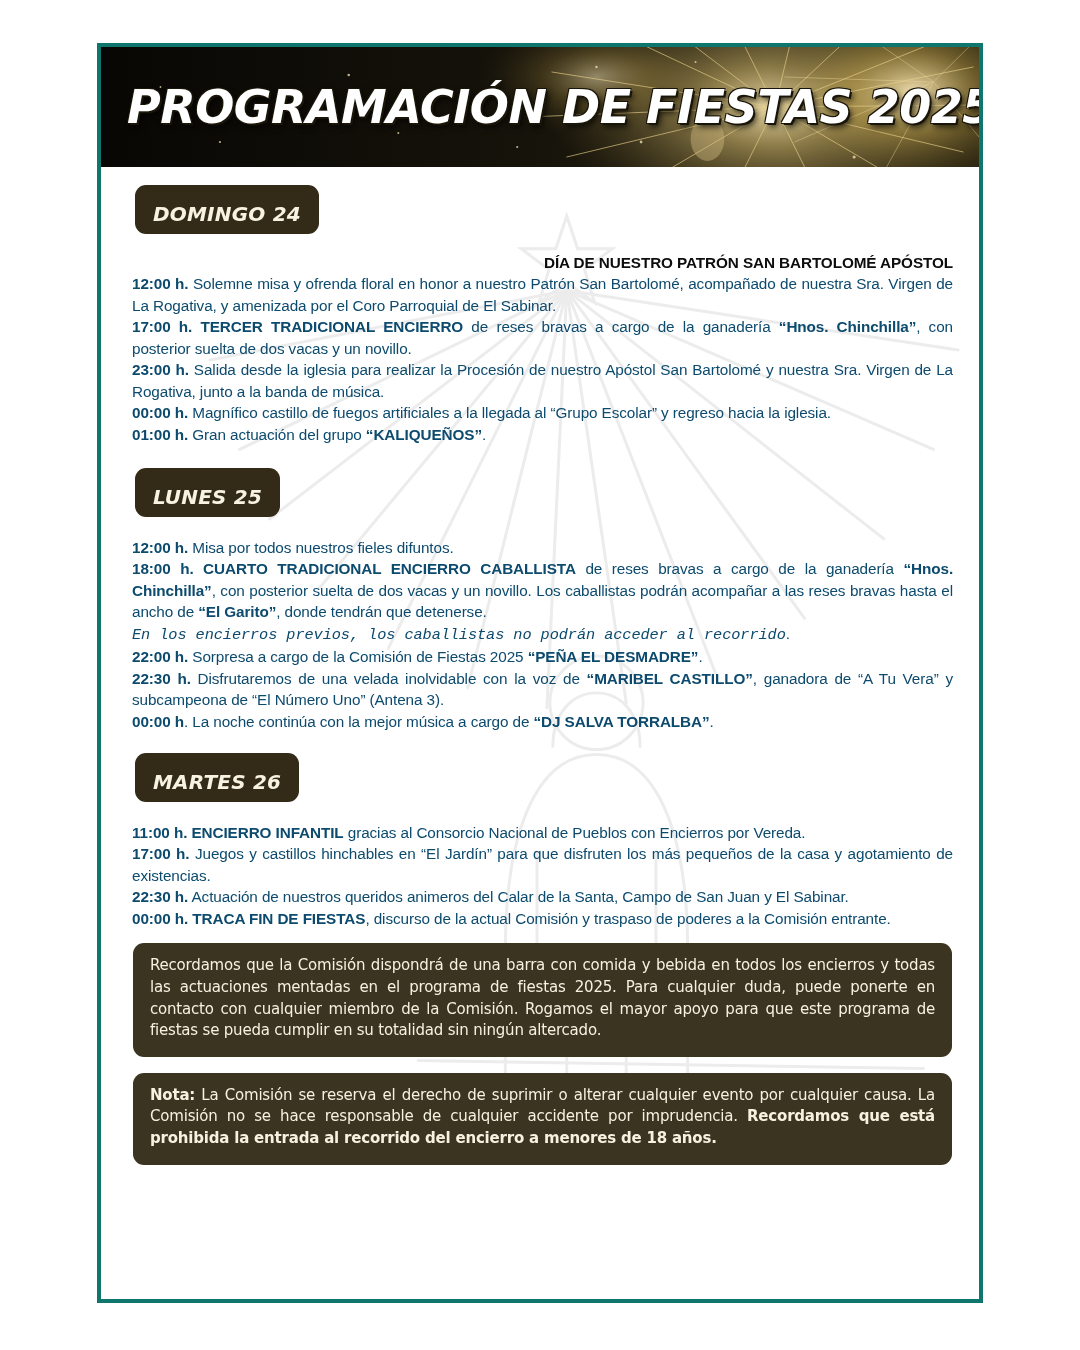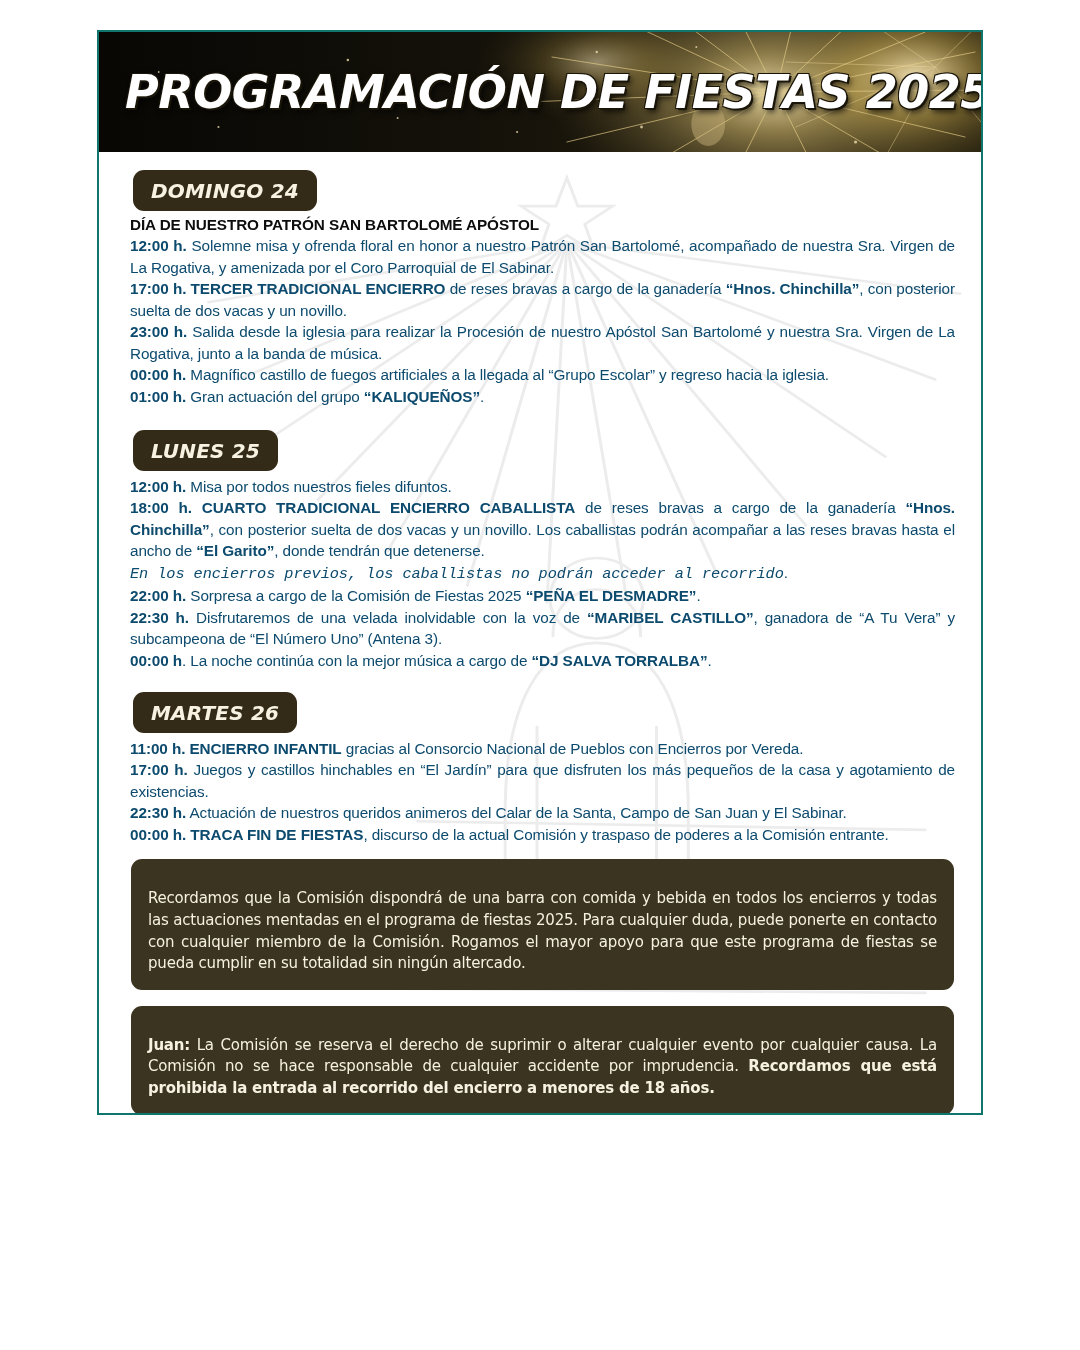--- a/index.html
+++ b/index.html
@@ -11,25 +11,25 @@
     width: 1080px;
     height: 1350px;
     font-family: "Liberation Sans", sans-serif;
     overflow: hidden;
   }
 
   
   #page {
     position: absolute;
     left: 97px;
-    top: 30px;
+    top: 43px;
     width: 886px;
-    height: 1085px;
+    height: 1260px;
     background: #ffffff;
-    border: 2px solid #0f766e;
+    border: 4px solid #0f766e;
     box-sizing: border-box;
     overflow: hidden;
   }
 
   
   .watermark {
     position: absolute;
     inset: 0;
     pointer-events: none;
     z-index: 0;
@@ -82,30 +82,30 @@
 
   .day-badge {
     display: inline-block;
     background: #332b18;
     color: #f7f2e2;
     font-family: "DejaVu Sans", sans-serif;
     font-weight: 700;
     font-style: italic;
     font-size: 20px;
     letter-spacing: 0.2px;
-    padding: 11px 18px 10px 18px;
+    padding: 19px 18px 10px 18px;
     border-radius: 11px;
-    margin: 0 0 5px 3px;
+    margin: 0 0 20px 3px;
     line-height: 1;
   }
   .day-block.lunes .day-badge { margin-top: 16px; }
   .day-block.martes .day-badge { margin-top: 14px; text-align: right; }
 
   .day-subtitle {
-    text-align: left;
+    text-align: right;
     font-size: 15.3px;
     font-weight: 700;
     color: #0d0d0d;
     margin: 0 0 1px 0;
     letter-spacing: -0.1px;
   }
 
   .entry {
     text-align: justify;
     text-justify: inter-word;
@@ -117,21 +117,21 @@
   }
   .entry b { font-weight: 700; }
   .entry i { font-style: italic; font-family: Liberation Mono, monospace; }
   .entry .time { font-weight: 700; }
 
   
   .notebox {
     background: #3b3420;
     color: #f6f1e1;
     border-radius: 11px;
-    padding: 29px 17px 15px 17px;
+    padding: 12px 17px 15px 17px;
     margin: 14px 1px 0 1px;
     font-family: "DejaVu Sans", sans-serif;
     font-size: 15px;
     line-height: 1.44;
     text-align: justify;
     text-justify: inter-word;
     letter-spacing: -0.2px;
   }
   .notebox.second { margin-top: 16px; }
   .notebox b { font-weight: 700; }
@@ -249,17 +249,17 @@
   </div>
 
   <div id="content">
     <div id="days-root">
         <div class="day-block domingo"><div class="day-badge">DOMINGO 24</div><div class="day-subtitle">DÍA DE NUESTRO PATRÓN SAN BARTOLOMÉ APÓSTOL</div><p class="entry"><b class="time">12:00 h.</b><span> Solemne misa y ofrenda floral en honor a nuestro Patrón San Bartolomé, acompañado de nuestra Sra. Virgen de La Rogativa, y amenizada por el Coro Parroquial de El Sabinar.</span></p><p class="entry"><b class="time">17:00 h.</b><b>  TERCER TRADICIONAL ENCIERRO</b><span> de reses bravas a cargo de la ganadería </span><b>“Hnos. Chinchilla”</b><span>, con posterior suelta de dos vacas y un novillo.</span></p><p class="entry"><b class="time">23:00 h.</b><span>  Salida desde la iglesia para realizar la Procesión de nuestro Apóstol San Bartolomé y nuestra Sra. Virgen de La Rogativa, junto a la banda de música.</span></p><p class="entry"><b class="time">00:00 h.</b><span>  Magnífico castillo de fuegos artificiales a la llegada al “Grupo Escolar” y regreso hacia la iglesia.</span></p><p class="entry"><b class="time">01:00 h.</b><span> Gran actuación del grupo </span><b>“KALIQUEÑOS”</b><span>.</span></p></div>
         <div class="day-block lunes"><div class="day-badge">LUNES 25</div><p class="entry"><b class="time">12:00 h.</b><span> Misa por todos nuestros fieles difuntos.</span></p><p class="entry"><b class="time">18:00 h.</b><b> CUARTO TRADICIONAL ENCIERRO CABALLISTA</b><span> de reses bravas a cargo de la ganadería </span><b>“Hnos. Chinchilla”</b><span>, con posterior suelta de dos vacas y un novillo. Los caballistas podrán acompañar a las reses bravas hasta el ancho de </span><b>“El Garito”</b><span>, donde tendrán que detenerse.</span></p><p class="entry"><i>En los encierros previos, los caballistas no podrán acceder al recorrido</i><span>.</span></p><p class="entry"><b class="time">22:00 h.</b><span>  Sorpresa a cargo de la Comisión de Fiestas 2025 </span><b>“PEÑA EL DESMADRE”</b><span>.</span></p><p class="entry"><b class="time">22:30 h.</b><span>   Disfrutaremos de una velada inolvidable con la voz de </span><b>“MARIBEL CASTILLO”</b><span>, ganadora de “A Tu Vera” y subcampeona de “El Número Uno” (Antena 3).</span></p><p class="entry"><b class="time">00:00 h</b><span>. La noche continúa con la mejor música a cargo de </span><b>“DJ SALVA TORRALBA”</b><span>.</span></p></div>
         <div class="day-block martes"><div class="day-badge">MARTES 26</div><p class="entry"><b class="time">11:00 h.</b><b>  ENCIERRO INFANTIL</b><span> gracias al Consorcio Nacional de Pueblos con Encierros por Vereda.</span></p><p class="entry"><b class="time">17:00 h.</b><span>  Juegos y castillos hinchables en “El Jardín” para que disfruten los más pequeños de la casa y agotamiento de existencias.</span></p><p class="entry"><b class="time">22:30 h.</b><span>  Actuación de nuestros queridos animeros del Calar de la Santa, Campo de San Juan y El Sabinar.</span></p><p class="entry"><b class="time">00:00 h.</b><b>  TRACA FIN DE FIESTAS</b><span>, discurso de la actual Comisión y traspaso de poderes a la Comisión entrante.</span></p></div>
       </div>
     <div id="notes-root">
         <div class="notebox"><span>Recordamos que la Comisión dispondrá de una barra con comida y bebida en todos los encierros y todas las actuaciones mentadas en el programa de fiestas 2025. Para cualquier duda, puede ponerte en contacto con cualquier miembro de la Comisión. Rogamos el mayor apoyo para que este programa de fiestas se pueda cumplir en su totalidad sin ningún altercado.</span></div>
-        <div class="notebox second"><b>Juan:</b><span> La Comisión se reserva el derecho de suprimir o alterar cualquier evento por cualquier causa. La Comisión no se hace responsable de cualquier accidente por imprudencia. </span><b>Recordamos que está prohibida la entrada al recorrido del encierro a menores de 18 años.</b></div>
+        <div class="notebox second"><b>Nota:</b><span> La Comisión se reserva el derecho de suprimir o alterar cualquier evento por cualquier causa. La Comisión no se hace responsable de cualquier accidente por imprudencia. </span><b>Recordamos que está prohibida la entrada al recorrido del encierro a menores de 18 años.</b></div>
       </div>
   </div>
 
 </div>
 
 </body></html>

